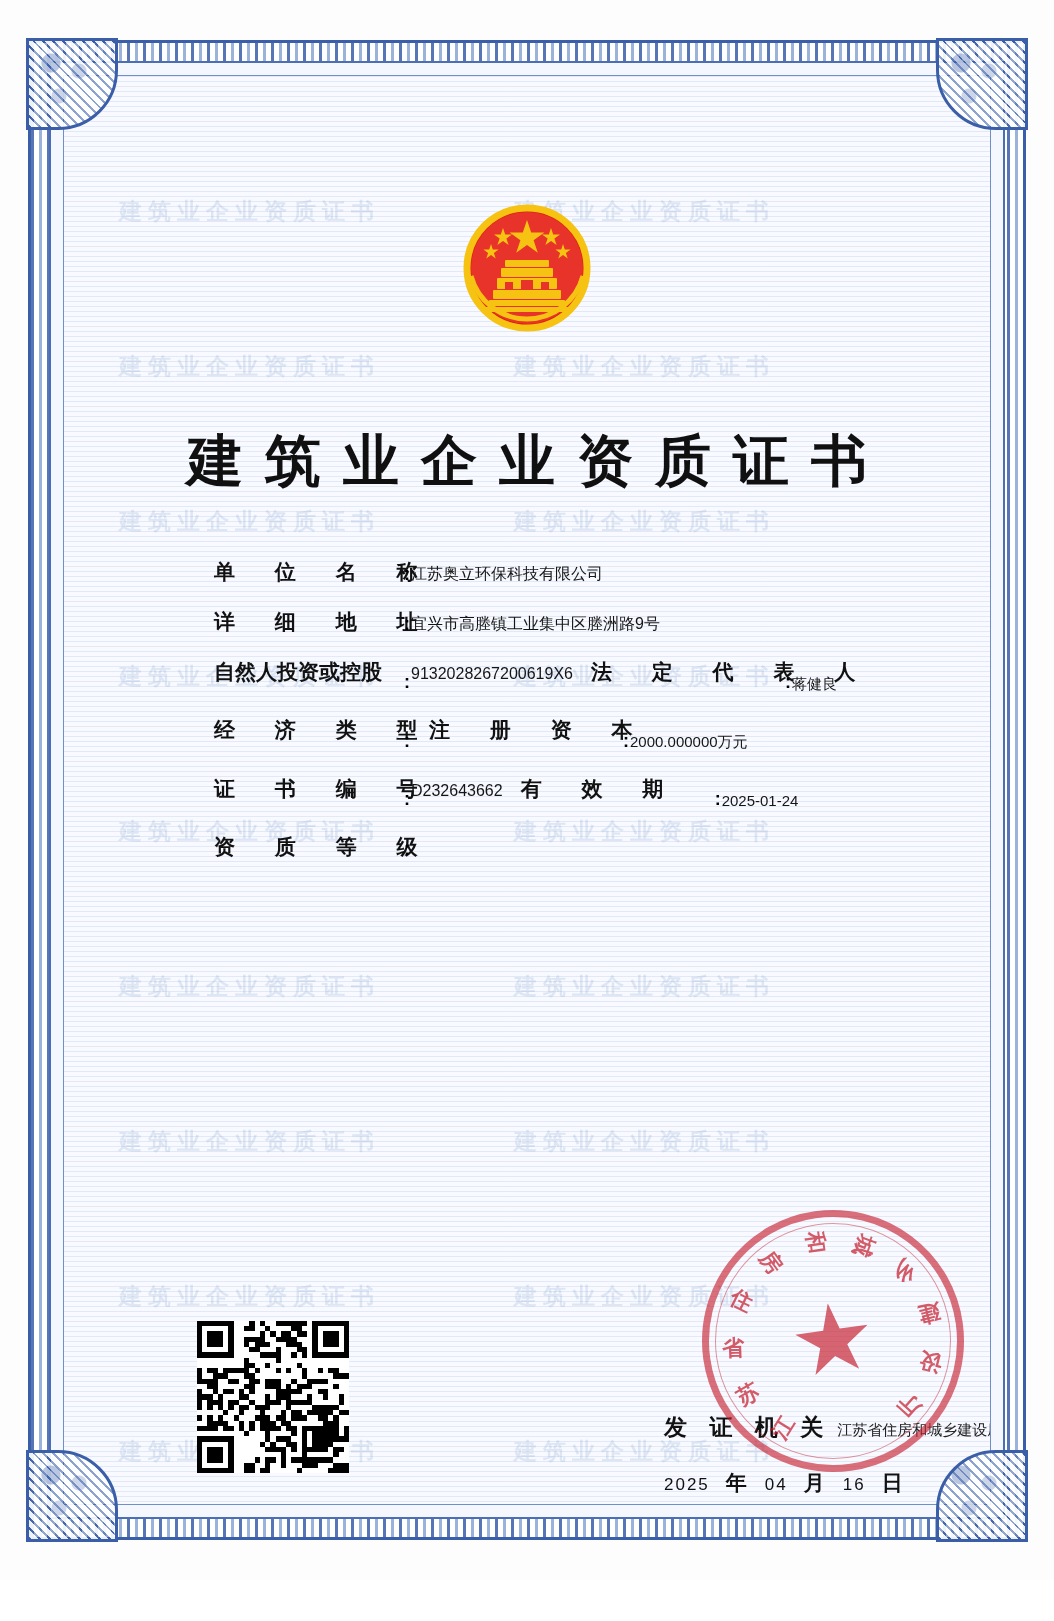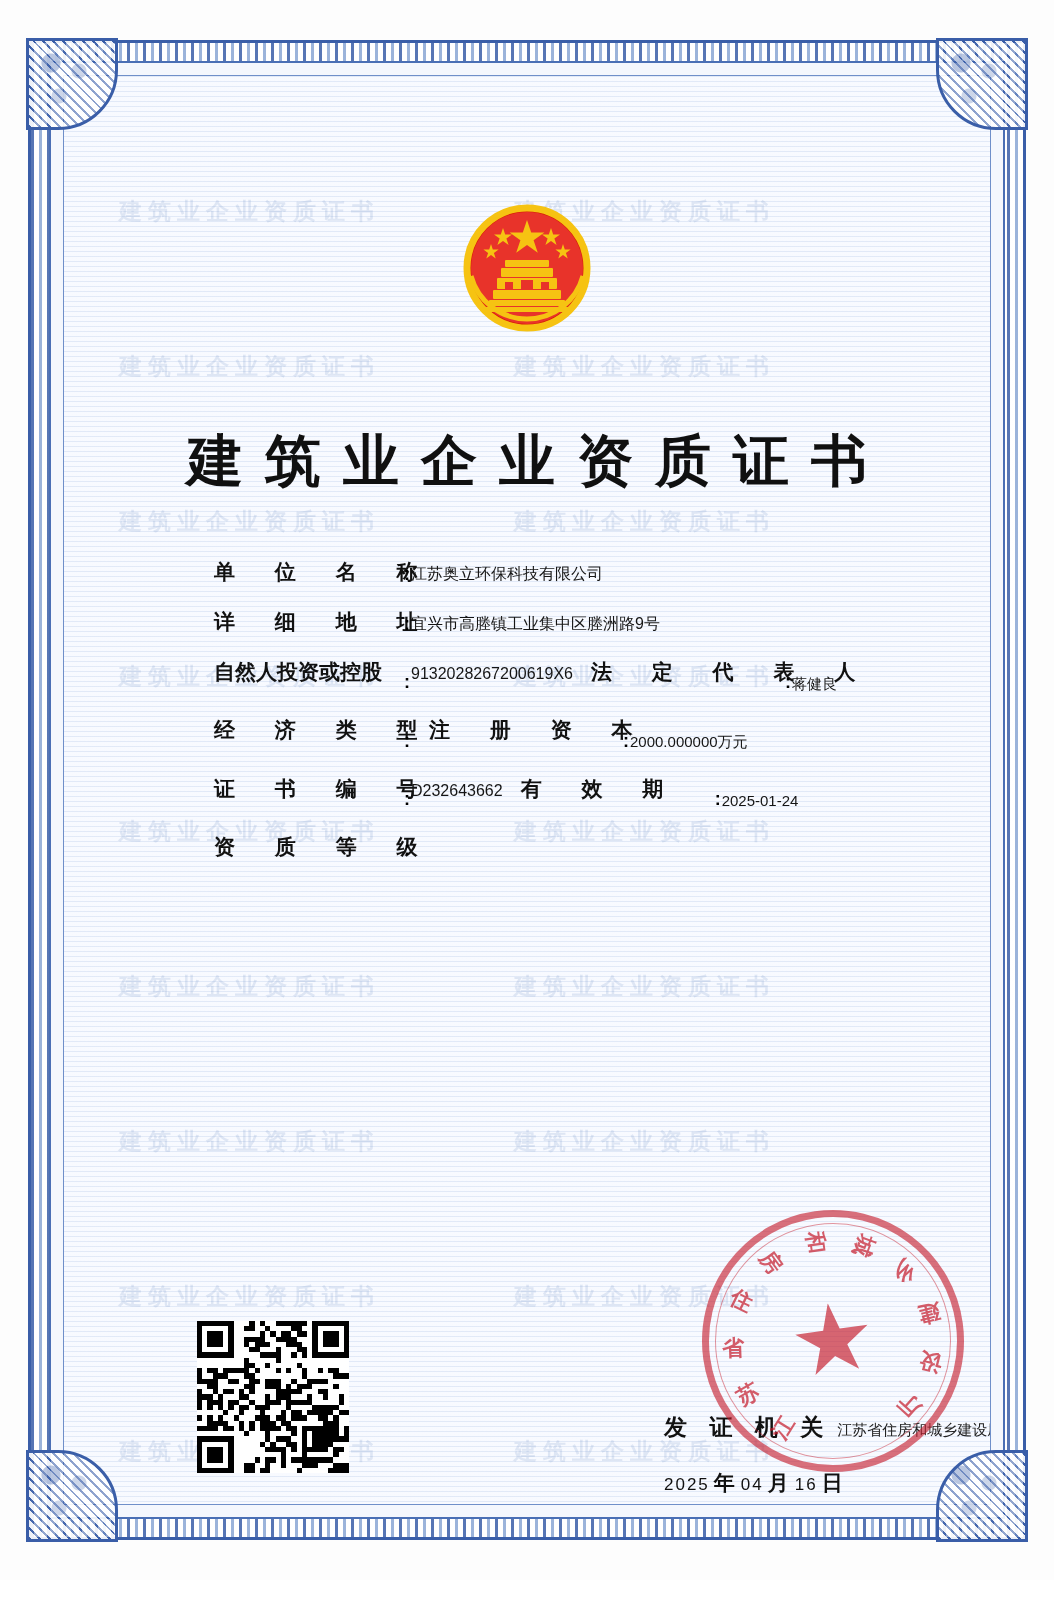--- a/index.html
+++ b/index.html
@@ -208,21 +208,21 @@
     margin-left: 6px;
     color: #222;
   }
   .date-line {
     margin-top: 26px;
     font-size: 21px;
     font-weight: 700;
     letter-spacing: 2px;
     display: flex;
     align-items: baseline;
-    gap: 4px;
+    gap: 16px;
   }
   .date-line .num { font-size: 17px; font-weight: 400; }
 
   
   .seal {
     position: absolute;
     left: 638px;
     top: 1134px;
     width: 262px;
     height: 262px;

